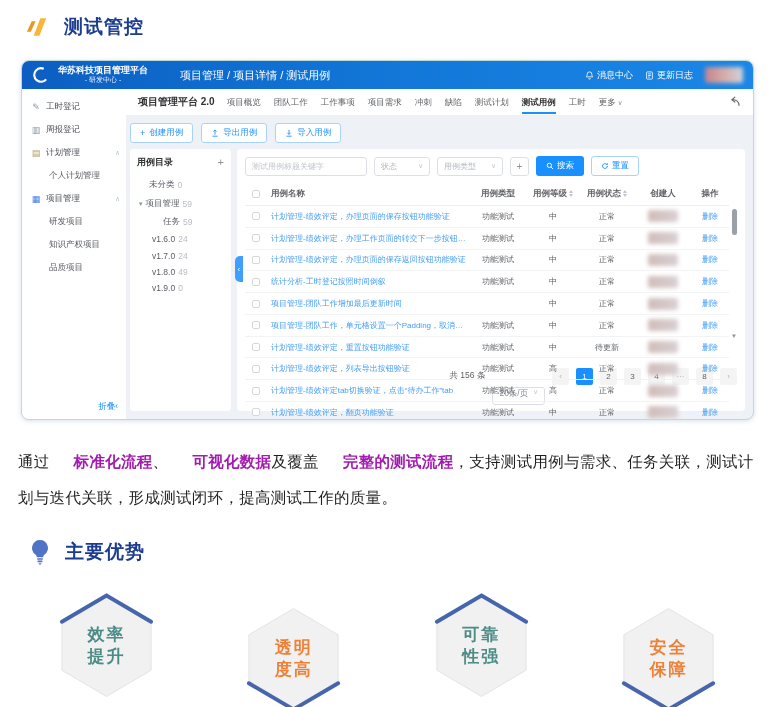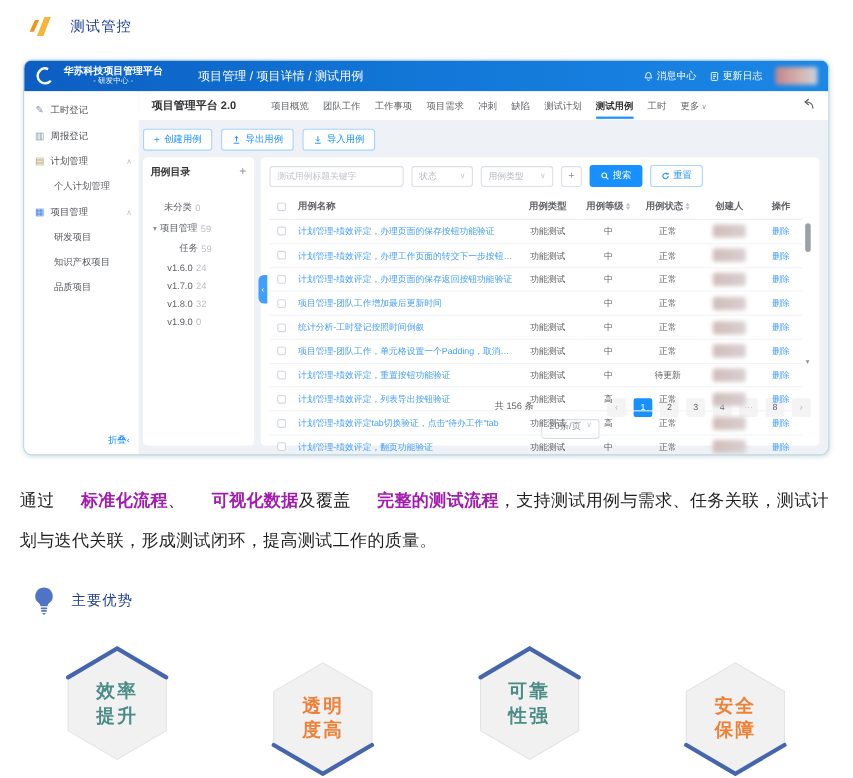--- a/index.html
+++ b/index.html
@@ -2,21 +2,21 @@
 <html><head>
 <meta charset="utf-8">
 <style>
   * { margin:0; padding:0; box-sizing:border-box; }
   body {
     width:775px; height:707px; background:#fff; overflow:hidden;
     font-family:"Liberation Sans","DejaVu Sans",sans-serif; color:#303133;
   }
   
   .sec-header { display:flex; align-items:center; gap:14px; padding:14px 0 0 25px; }
-  .sec-title { font-size:13px; font-weight:normal; color:#1c3d8f; letter-spacing:1px; }
+  .sec-title { font-size:19px; font-weight:bold; color:#1c3d8f; letter-spacing:1px; }
   .adv-header { display:flex; align-items:center; gap:13px; padding:24px 0 0 28px; }
 
   
   .app-frame {
     width:733px; height:360px; margin:20px auto 0 auto; border-radius:8px;
     border:1px solid #bcd9dc; box-shadow:0 1px 5px rgba(30,80,140,.18);
     overflow:hidden; display:flex; flex-direction:column; background:#eef1f5;
   }
   .topbar {
     height:28px; flex:0 0 28px; display:flex; align-items:center; gap:8px;
@@ -37,38 +37,38 @@
   .side-item { display:flex; align-items:center; gap:5px; font-size:8.5px; color:#4a4d53;
     padding:5.5px 6px 5.5px 9px; cursor:pointer; }
   .side-item .glyph { font-size:9px; width:10px; text-align:center; }
   .side-item .arrow { margin-left:auto; color:#c0c4cc; font-size:7px; }
   .side-sub { padding-left:27px; color:#56595f; }
   .side-collapse { margin-top:auto; text-align:right; padding:0 8px 6px 0; font-size:8.5px; color:#1890ff; cursor:pointer; }
 
   .main { flex:1; display:flex; flex-direction:column; min-width:0; }
   .tabbar { background:#fff; height:27px; flex:0 0 27px; display:flex; align-items:center;
     padding:0 12px 0 12px; border-bottom:1px solid #f0f0f0; }
-  .proj-title { font-size:10px; font-weight:bold; margin-right:32px; white-space:nowrap; }
+  .proj-title { font-size:10px; font-weight:bold; margin-right:12px; white-space:nowrap; }
   .tabs { display:flex; gap:13px; align-items:center; flex:1; }
   .tab { font-size:8.5px; color:#606266; cursor:pointer; padding:6px 0 5px 0; position:relative; white-space:nowrap; }
   .tab.active { color:#303133; font-weight:bold; }
   .tab.active::after { content:""; position:absolute; left:0; right:0; bottom:0; height:2px; background:#1890ff; }
   .tab .caret { font-size:6.5px; color:#909399; margin-left:2px; }
   .back-icon { margin-left:10px; cursor:pointer; }
 
   .actions-row { display:flex; gap:8px; padding:7px 8px 6px 4px; }
   .act-btn { display:flex; align-items:center; gap:4px; font-size:8.5px; color:#1890ff;
     background:#fff; border:1px solid #a9d3ff; border-radius:3px; padding:3px 9px; cursor:pointer; }
   .act-btn svg { width:8px; height:8px; }
 
   .content-row { flex:1; display:flex; gap:6px; padding:0 8px 8px 4px; min-height:0; }
   .tree-card { width:101px; background:#fff; border-radius:4px; padding:7px 7px; font-size:8.5px;
     display:flex; flex-direction:column; }
   .tree-head { display:flex; justify-content:space-between; font-size:9px;
-    font-weight:bold; color:#303133; margin-bottom:17px; }
+    font-weight:bold; color:#303133; margin-bottom:7px; }
   .tree-plus { color:#909399; font-weight:normal; font-size:11px; cursor:pointer; }
   .tree-node { display:flex; align-items:center; gap:3px; padding:3.2px 0; color:#5a5e66; cursor:pointer; white-space:nowrap; }
   .tree-node .cnt { color:#b8bcc4; }
   .tree-node .tcaret { color:#909399; font-size:7px; }
 
   .table-card { flex:1; background:#fff; border-radius:4px; padding:7px 8px 6px 8px;
     display:flex; flex-direction:column; position:relative; min-width:0; }
   .handle { position:absolute; left:-2px; top:41%; width:8px; height:26px; background:#409eff;
     border-radius:5px 0 0 5px; color:#fff; font-size:7px; display:flex; align-items:center;
     justify-content:center; cursor:pointer; }
@@ -271,21 +271,21 @@
               <div class="tree-node" style="padding-left: 15px;">
                 <span>v1.6.0</span>
                 <span class="cnt">24</span>
               </div>
               <div class="tree-node" style="padding-left: 15px;">
                 <span>v1.7.0</span>
                 <span class="cnt">24</span>
               </div>
               <div class="tree-node" style="padding-left: 15px;">
                 <span>v1.8.0</span>
-                <span class="cnt">32</span>
+                <span class="cnt">49</span>
               </div>
               <div class="tree-node" style="padding-left: 15px;">
                 <span>v1.9.0</span>
                 <span class="cnt">0</span>
               </div>
             </div>
         </div>
 
         <div class="table-card">
           <div class="handle">‹</div>
@@ -384,35 +384,35 @@
                     <td>正常</td>
                     <td>
                       <div class="creator-blur"></div>
                     </td>
                     <td><span class="del-link">删除</span></td>
                   </tr>
                   <tr>
                     <td>
                       <div class="cb"></div>
                     </td>
+                    <td class="name-cell">统计分析-工时登记按照时间倒叙</td>
+                    <td>功能测试</td>
+                    <td>中</td>
+                    <td>正常</td>
+                    <td>
+                      <div class="creator-blur"></div>
+                    </td>
+                    <td><span class="del-link">删除</span></td>
+                  </tr>
+                  <tr>
+                    <td>
+                      <div class="cb"></div>
+                    </td>
                     <td class="name-cell">项目管理-团队工作增加最后更新时间</td>
                     <td></td>
-                    <td>中</td>
-                    <td>正常</td>
-                    <td>
-                      <div class="creator-blur"></div>
-                    </td>
-                    <td><span class="del-link">删除</span></td>
-                  </tr>
-                  <tr>
-                    <td>
-                      <div class="cb"></div>
-                    </td>
-                    <td class="name-cell">统计分析-工时登记按照时间倒叙</td>
-                    <td>功能测试</td>
                     <td>中</td>
                     <td>正常</td>
                     <td>
                       <div class="creator-blur"></div>
                     </td>
                     <td><span class="del-link">删除</span></td>
                   </tr>
                   <tr>
                     <td>
                       <div class="cb"></div>

